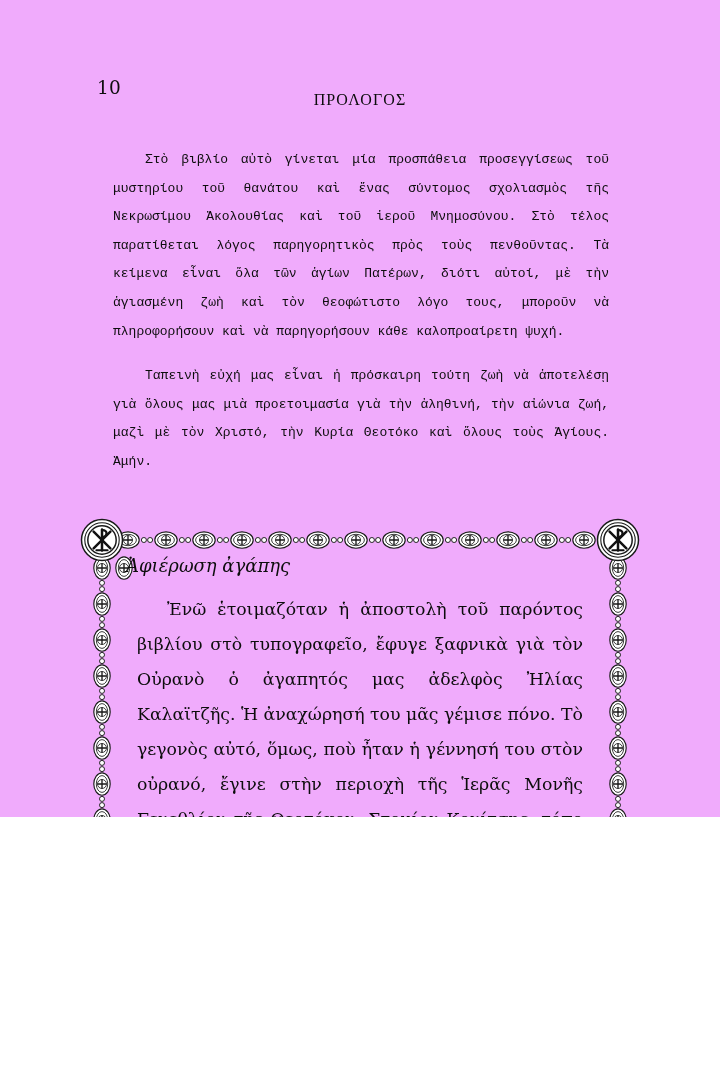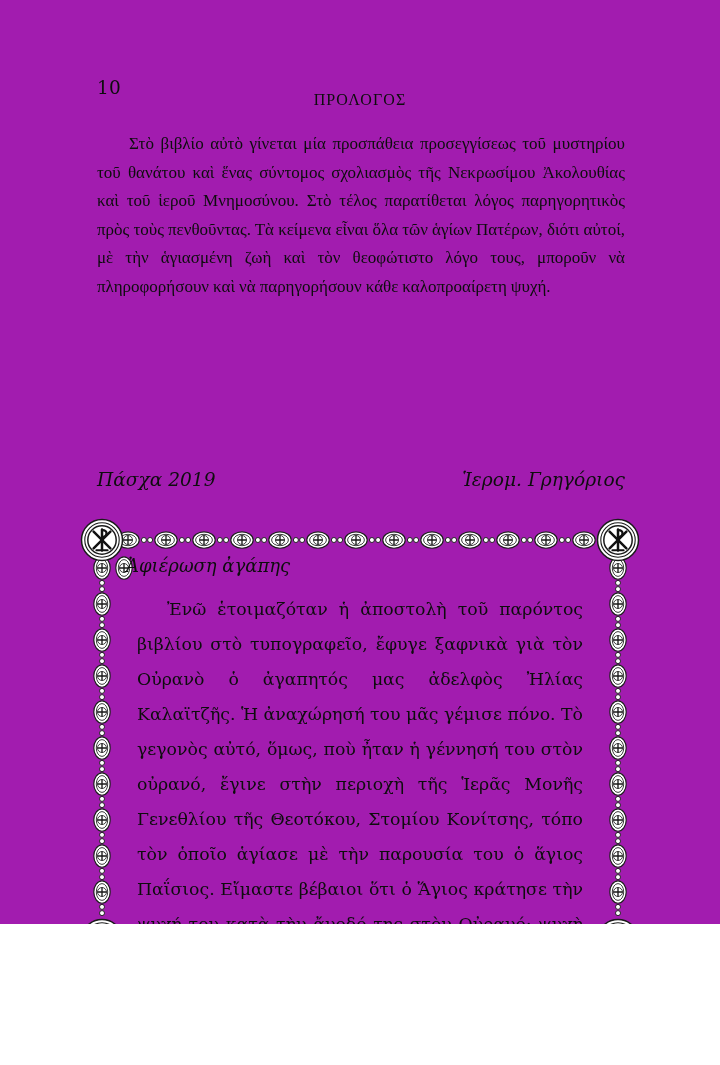--- a/index.html
+++ b/index.html
@@ -4,22 +4,22 @@
 <title>ΠΡΟΛΟΓΟΣ</title>
 <style>
   html, body {
     margin: 0;
     padding: 0;
     background: #ffffff;
   }
   .page {
     position: relative;
     width: 720px;
-    height: 924px;
-    background: #a21caf;
+    height: 817px;
+    background: #f0abfc;
     margin: 0 auto;
     overflow: hidden;
     color: #0d0d0d;
     font-family: "DejaVu Serif", "Liberation Serif", serif;
     -webkit-font-smoothing: antialiased;
   }
 
   
   .running-head {
     position: absolute;
@@ -50,23 +50,23 @@
   }
 
   
   .prose {
     position: absolute;
     left: 97px;
     top: 130px;
     width: 528px;
   }
   .prose p {
-    margin: 0;
-    font-family: Liberation Serif, serif;
-    font-size: 17px;
+    margin: 16px;
+    font-family: Liberation Mono, monospace;
+    font-size: 13px;
     line-height: 28.6px;
     text-align: justify;
     text-justify: inter-word;
     text-indent: 32px;
     hyphens: manual;
     word-spacing: -0.2px;
   }
 
   
   .sig-row {
@@ -133,26 +133,23 @@
 
 <div class="page">
 
   <div class="running-head">
     <span class="folio">10</span>
     <span class="head-title">ΠΡΟΛΟΓΟΣ</span>
   </div>
 
   <div class="prose">
     <p>Στὸ βιβλίο αὐτὸ γίνεται μία προσπάθεια προσεγγίσεως τοῦ μυστηρίου τοῦ θανάτου καὶ ἕνας σύντομος σχολιασμὸς τῆς Νεκρωσίμου Ἀκολουθίας καὶ τοῦ ἱεροῦ Μνημοσύνου. Στὸ τέλος παρατίθεται λόγος παρηγορητικὸς πρὸς τοὺς πενθοῦντας. Τὰ κείμενα εἶναι ὅλα τῶν ἁγίων Πατέρων, διότι αὐτοί, μὲ τὴν ἁγιασμένη ζωὴ καὶ τὸν θεοφώτιστο λόγο τους, μποροῦν νὰ πληροφορήσουν καὶ νὰ παρηγορήσουν κάθε καλοπροαίρετη ψυχή.</p>
+    <p>Ταπεινὴ εὐχή μας εἶναι ἡ πρόσκαιρη τούτη ζωὴ νὰ ἀποτελέσῃ γιὰ ὅλους μας μιὰ προετοιμασία γιὰ τὴν ἀληθινή, τὴν αἰώνια ζωή, μαζὶ μὲ τὸν Χριστό, τὴν Κυρία Θεοτόκο καὶ ὅλους τοὺς Ἁγίους. Ἀμήν.</p>
   </div>
 
-  <div class="sig-row">
-    <span class="sig-date">Πάσχα 2019</span>
-    <span class="sig-name">Ἱερομ. Γρηγόριος</span>
-  </div>
 
   <div class="frame">
 
     <svg class="frame-border" viewBox="0 0 560 444">
       <defs>
 
         <g id="bead">
           <ellipse cx="0" cy="0" rx="11.2" ry="8.2" fill="#ffffff" stroke="#1a1a1a" stroke-width="1.15"></ellipse>
           <ellipse cx="0" cy="0" rx="8.4" ry="5.7" fill="#ffffff" stroke="#1a1a1a" stroke-width="0.85"></ellipse>
           <circle cx="0" cy="0" r="4.5" fill="none" stroke="#1a1a1a" stroke-width="0.85"></circle>

